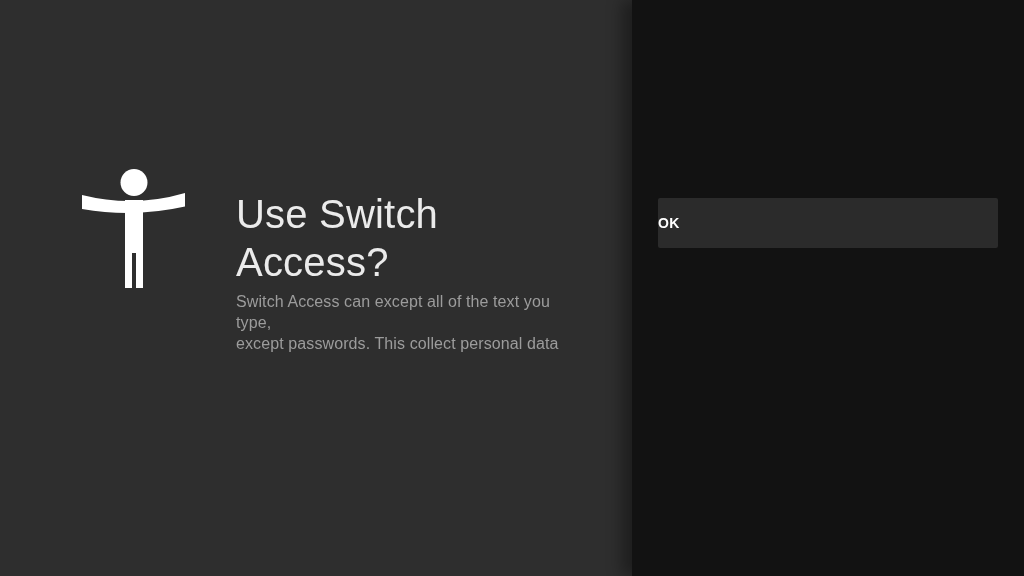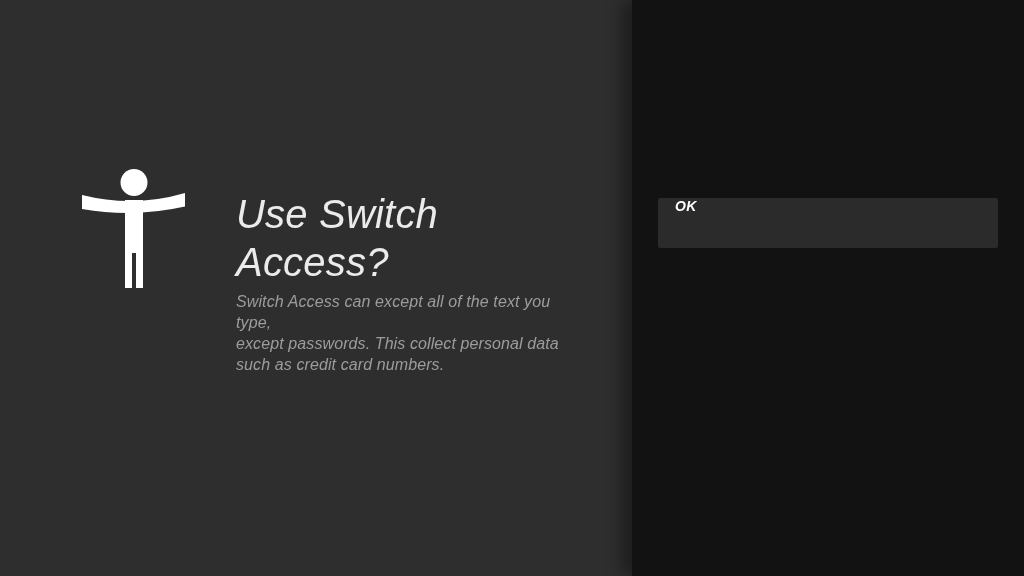--- a/index.html
+++ b/index.html
@@ -5,21 +5,20 @@
   * { margin: 0; padding: 0; box-sizing: border-box; }
   html, body {
     width: 1024px; height: 576px;
     overflow: hidden;
     font-family: "Liberation Sans", "DejaVu Sans", sans-serif;
     background: #2e2e2e;
   }
   .screen {
     width: 1024px; height: 576px;
     display: flex;
-    font-style: italic;
   }
   
   .content-pane {
     position: relative;
     width: 632px; height: 576px;
     background: #2e2e2e;
     flex: 0 0 632px;
   }
   .a11y-icon {
     position: absolute;
@@ -49,22 +48,22 @@
   .action-pane {
     position: relative;
     width: 392px; height: 576px;
     flex: 0 0 392px;
     background: #121212;
     box-shadow: -10px 0 14px rgba(0,0,0,0.35);
   }
   .action {
     margin: 0 26px;
     display: flex;
-    align-items: flex-start;
-    padding-left: 17px;
+    align-items: center;
+    padding-left: 0;
     color: #ffffff;
     font-size: 14px;
     font-weight: bold;
     letter-spacing: 0.3px;
     cursor: pointer;
   }
   .action.focused {
     margin-top: 198px;
     height: 50px;
     background: #2b2b2b;
@@ -92,21 +91,20 @@
     </svg>
 
     <div class="text-block">
       <div class="dialog-title">
         <div>Use Switch</div>
         <div>Access?</div>
       </div>
       <div class="dialog-desc">
         <div>Switch Access can except all of the text you type,</div>
         <div>except passwords. This collect personal data</div>
-        <div>such as credit card numbers.</div>
       </div>
     </div>
 
   </div>
 
   <div class="action-pane">
     <div class="action focused">
       <span>OK</span>
     </div>
   </div>

